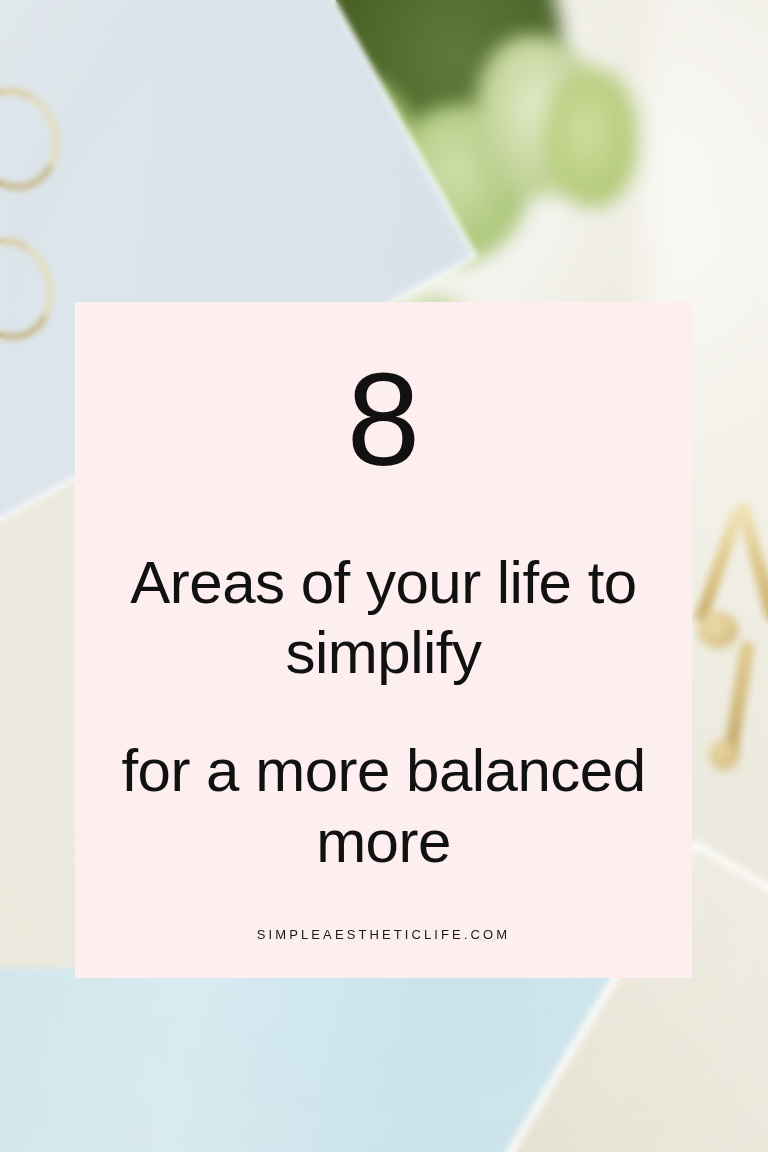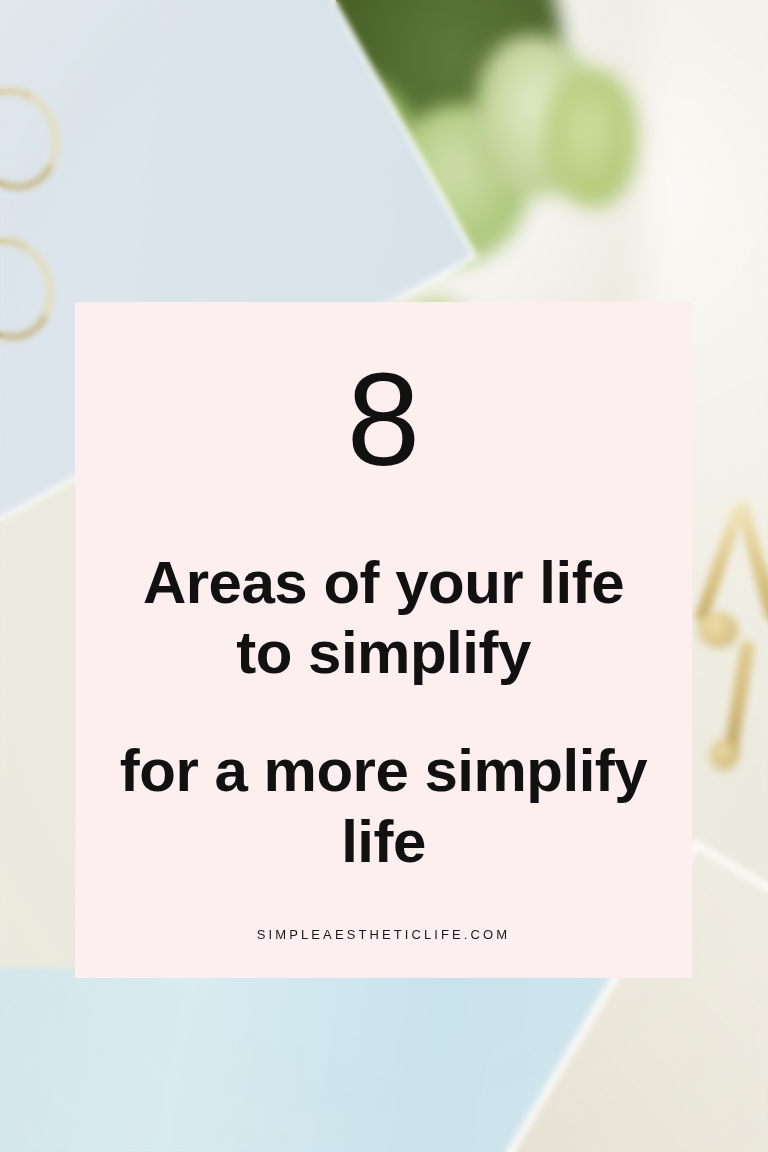--- a/index.html
+++ b/index.html
@@ -254,21 +254,21 @@
     line-height: 1;
     color: #111111;
     margin-top: 52px;
     letter-spacing: 0;
     user-select: none;
   }
 
   .headline {
     font-family: "Liberation Sans", sans-serif;
     font-size: 60px;
-    font-weight: 700;
+    font-weight: 400;
     line-height: 1.17;
     color: #111111;
     text-align: center;
     margin: 0;
     letter-spacing: -0.5px;
   }
   .headline-primary { margin-top: 62px; }
   .headline-secondary { margin-top: 48px; }
 
   .site-url {
@@ -326,18 +326,18 @@
     <div class="photo-blur-pass"></div>
     <div class="photo-vignette"></div>
   </div>
 
   <div class="text-card">
 
     <div class="number-badge">8</div>
 
     <div class="headline headline-primary">Areas of your life to simplify</div>
 
-    <div class="headline headline-secondary">for a more simplify life</div>
+    <div class="headline headline-secondary">for a more balanced more</div>
 
     <div class="site-url">SIMPLEAESTHETICLIFE.COM</div>
   </div>
 
 </div>
 
 </body></html>

